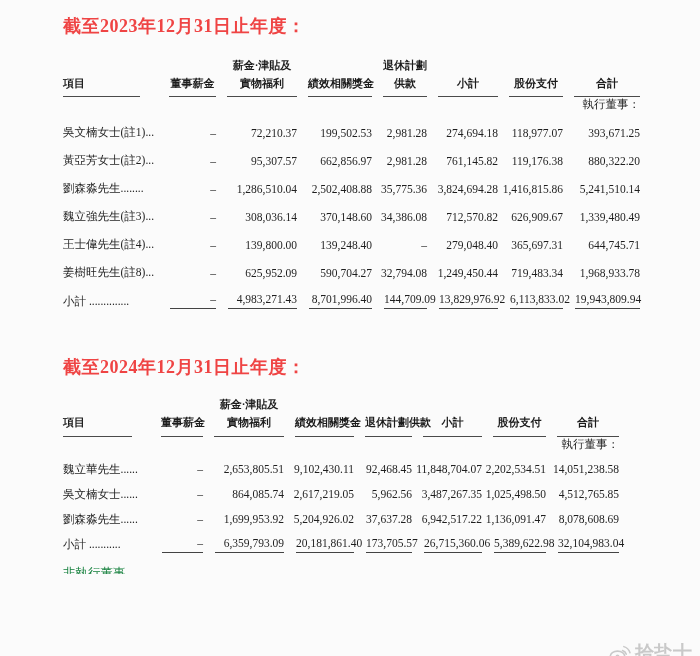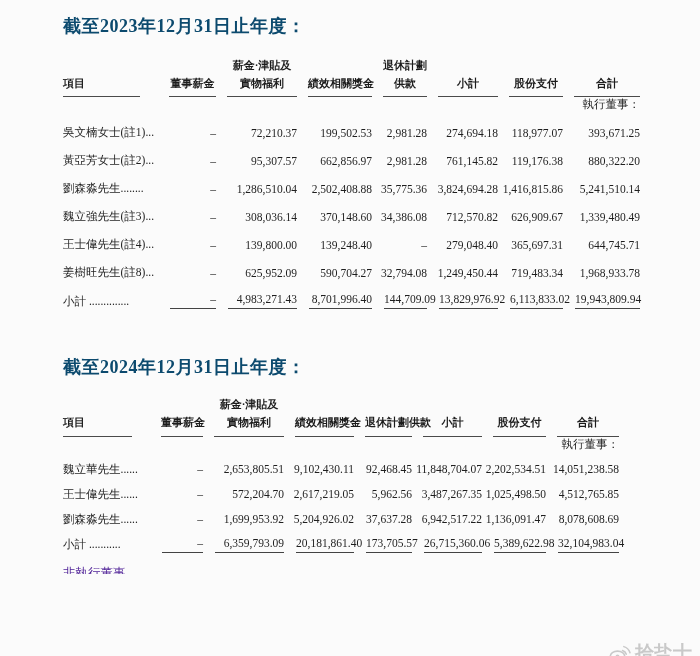--- a/index.html
+++ b/index.html
@@ -3,21 +3,21 @@
 <meta charset="utf-8">
 <style>
   html,body{margin:0;padding:0;}
   body{
     width:700px;height:656px;overflow:hidden;position:relative;
     background:#fbfbfb;color:#222;
     font-family:"Liberation Serif","DejaVu Serif",serif;
   }
   .page{position:relative;width:700px;height:656px;}
   .section-title{
-    margin:14px 0 0 63px;font-size:18px;font-weight:bold;color:#0c4a6e;
+    margin:14px 0 0 63px;font-size:18px;font-weight:bold;color:#ef4444;
     letter-spacing:0.5px;
   }
   .comp-table{
     border-collapse:collapse;table-layout:fixed;margin-left:63px;
   }
   .t0{width:577px;margin-top:18px;}
   .t1{width:556px;margin-top:16px;}
   .comp-table th{
     font-weight:bold;font-size:11px;color:#1c1c1c;
     vertical-align:bottom;padding:0;white-space:nowrap;
@@ -37,21 +37,21 @@
   .group-cell{
     font-size:12.5px;text-align:right;
     padding-top:18px;padding-bottom:1px;
   }
   .num-cell .ul{
     margin-left:12px;border-bottom:1px solid #434343;padding-bottom:3px;
     text-align:right;
   }
   .clipped-row{
     margin:12px 0 0 63px;height:9px;overflow:hidden;
-    font-size:12.5px;color:#4c1d95;
+    font-size:12.5px;color:#15803d;
   }
   .watermark{
     position:absolute;right:8px;bottom:4px;
     display:flex;align-items:center;gap:3px;
     color:#c9c9c9;font-size:19px;font-weight:bold;
     font-family:"Liberation Sans","DejaVu Sans",sans-serif;
   }
 </style>
 </head>
 <body>
@@ -274,23 +274,23 @@
           <td class="label-cell">魏立華先生......</td>
           <td class="num-cell">–</td>
           <td class="num-cell">2,653,805.51</td>
           <td class="num-cell">9,102,430.11</td>
           <td class="num-cell">92,468.45</td>
           <td class="num-cell">11,848,704.07</td>
           <td class="num-cell">2,202,534.51</td>
           <td class="num-cell">14,051,238.58</td>
         </tr>
         <tr>
-          <td class="label-cell">王士偉先生......</td>
-          <td class="num-cell">–</td>
-          <td class="num-cell">572,204.70</td>
+          <td class="label-cell">吳文楠女士......</td>
+          <td class="num-cell">–</td>
+          <td class="num-cell">864,085.74</td>
           <td class="num-cell">2,617,219.05</td>
           <td class="num-cell">5,962.56</td>
           <td class="num-cell">3,487,267.35</td>
           <td class="num-cell">1,025,498.50</td>
           <td class="num-cell">4,512,765.85</td>
         </tr>
         <tr>
           <td class="label-cell">劉森淼先生......</td>
           <td class="num-cell">–</td>
           <td class="num-cell">1,699,953.92</td>

